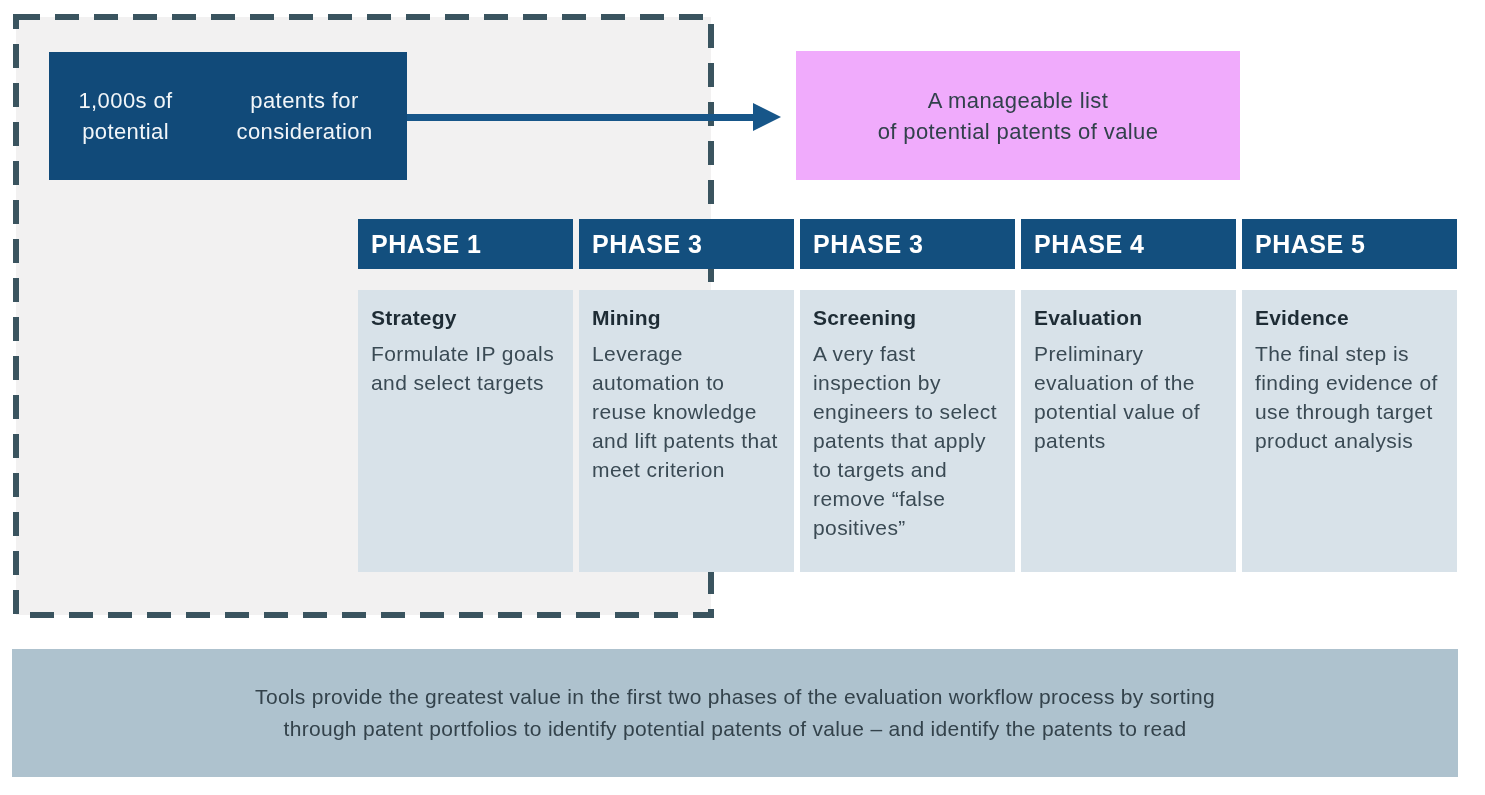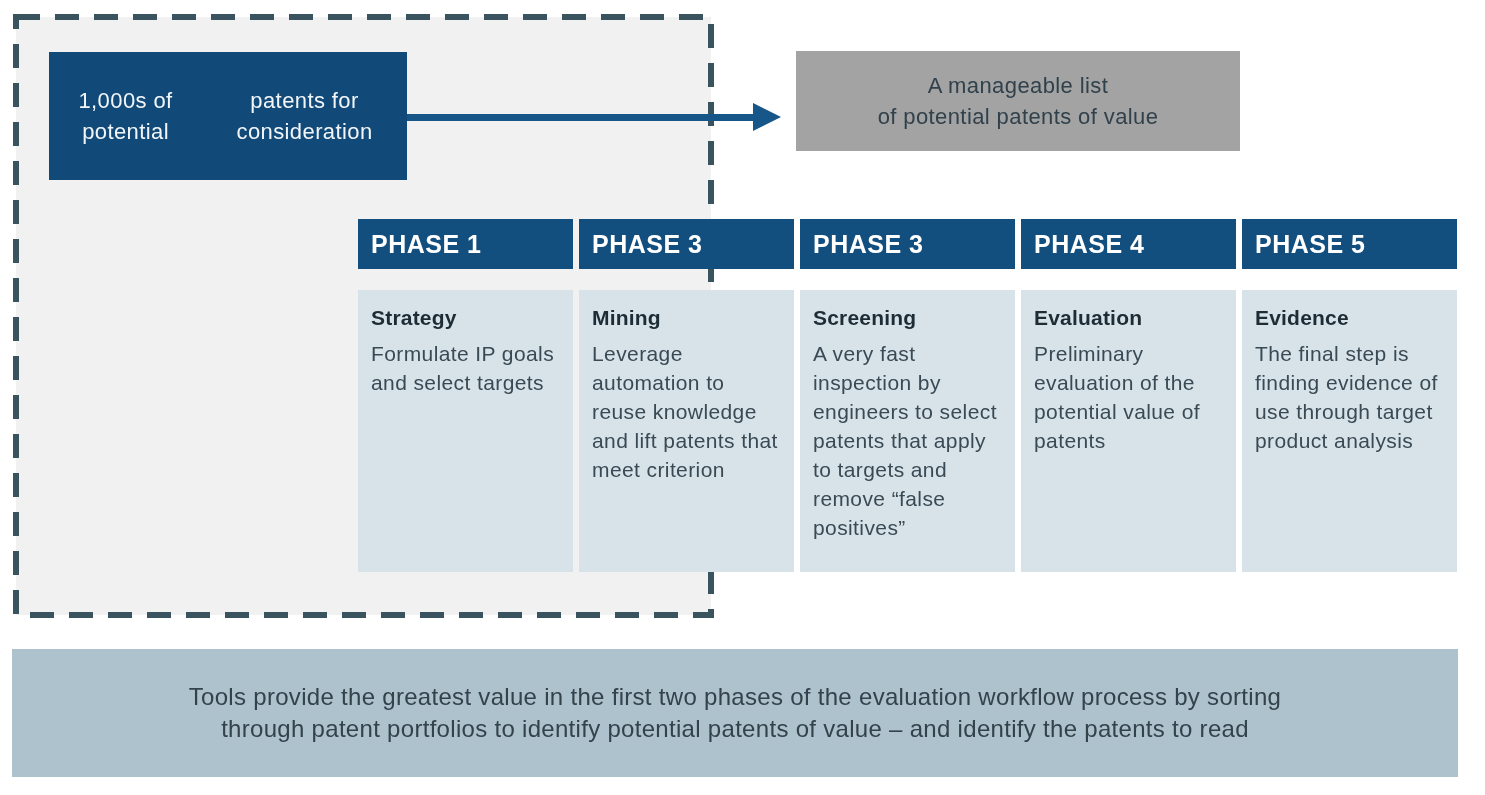--- a/index.html
+++ b/index.html
@@ -49,22 +49,22 @@
     border-top: 14px solid transparent;
     border-bottom: 14px solid transparent;
     border-left: 28px solid #175689;
     z-index: 1;
   }
 
   
   #result-box {
     position: absolute;
     left: 796px; top: 51px;
-    width: 444px; height: 100px;
-    background: #a3a3a3;
+    width: 444px; height: 129px;
+    background: #f0abfc;
     color: #31414b;
     display: flex; flex-direction: column;
     align-items: center; justify-content: center;
     font-size: 22px; line-height: 31px; letter-spacing: 0.4px;
     z-index: 2; text-align: center;
   }
 
   
   #phases {
     position: absolute;
@@ -99,21 +99,21 @@
 
   
   #banner {
     position: absolute;
     left: 12px; top: 649px;
     width: 1446px; height: 128px;
     background: #aec2ce;
     color: #33424b;
     display: flex; flex-direction: column;
     align-items: center; justify-content: center;
-    font-size: 24px; line-height: 32px; letter-spacing: 0.3px;
+    font-size: 21px; line-height: 32px; letter-spacing: 0.3px;
     z-index: 1; text-align: center;
   }
 </style>
 </head>
 <body>
 
 <div id="canvas">
 
   <svg id="dashed-box" viewBox="0 0 701 604" xmlns="http://www.w3.org/2000/svg" aria-hidden="true">
     <rect x="3" y="3" width="695" height="598" fill="#f2f1f1" stroke="#3a545f" stroke-width="6" stroke-dasharray="24 15"></rect>

